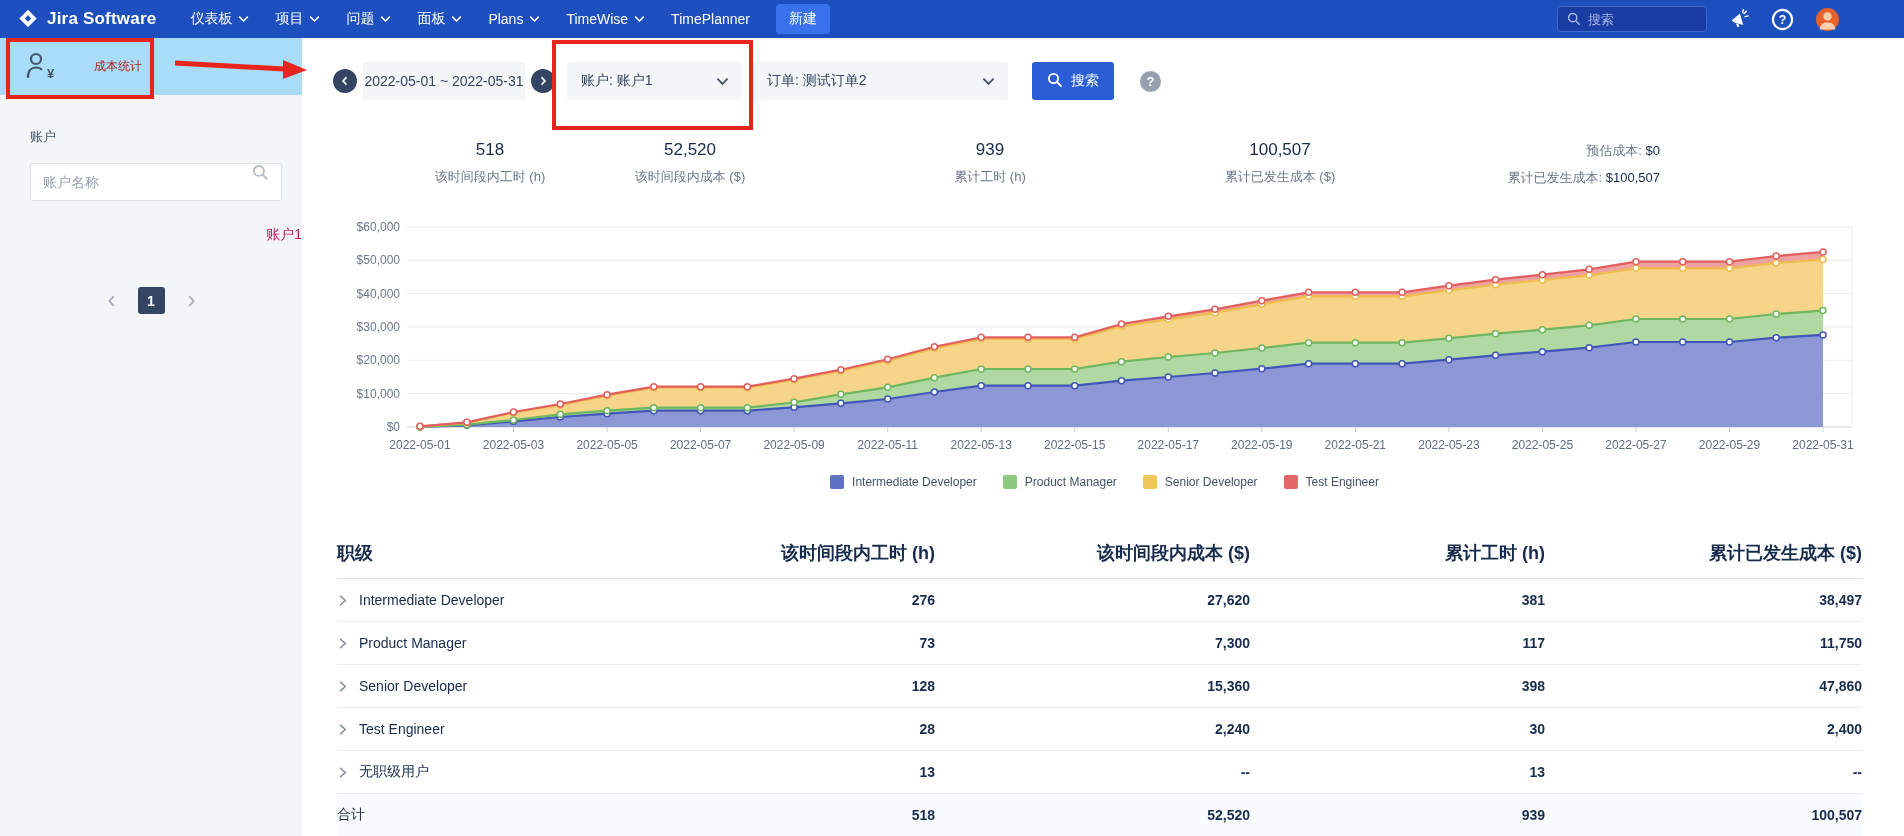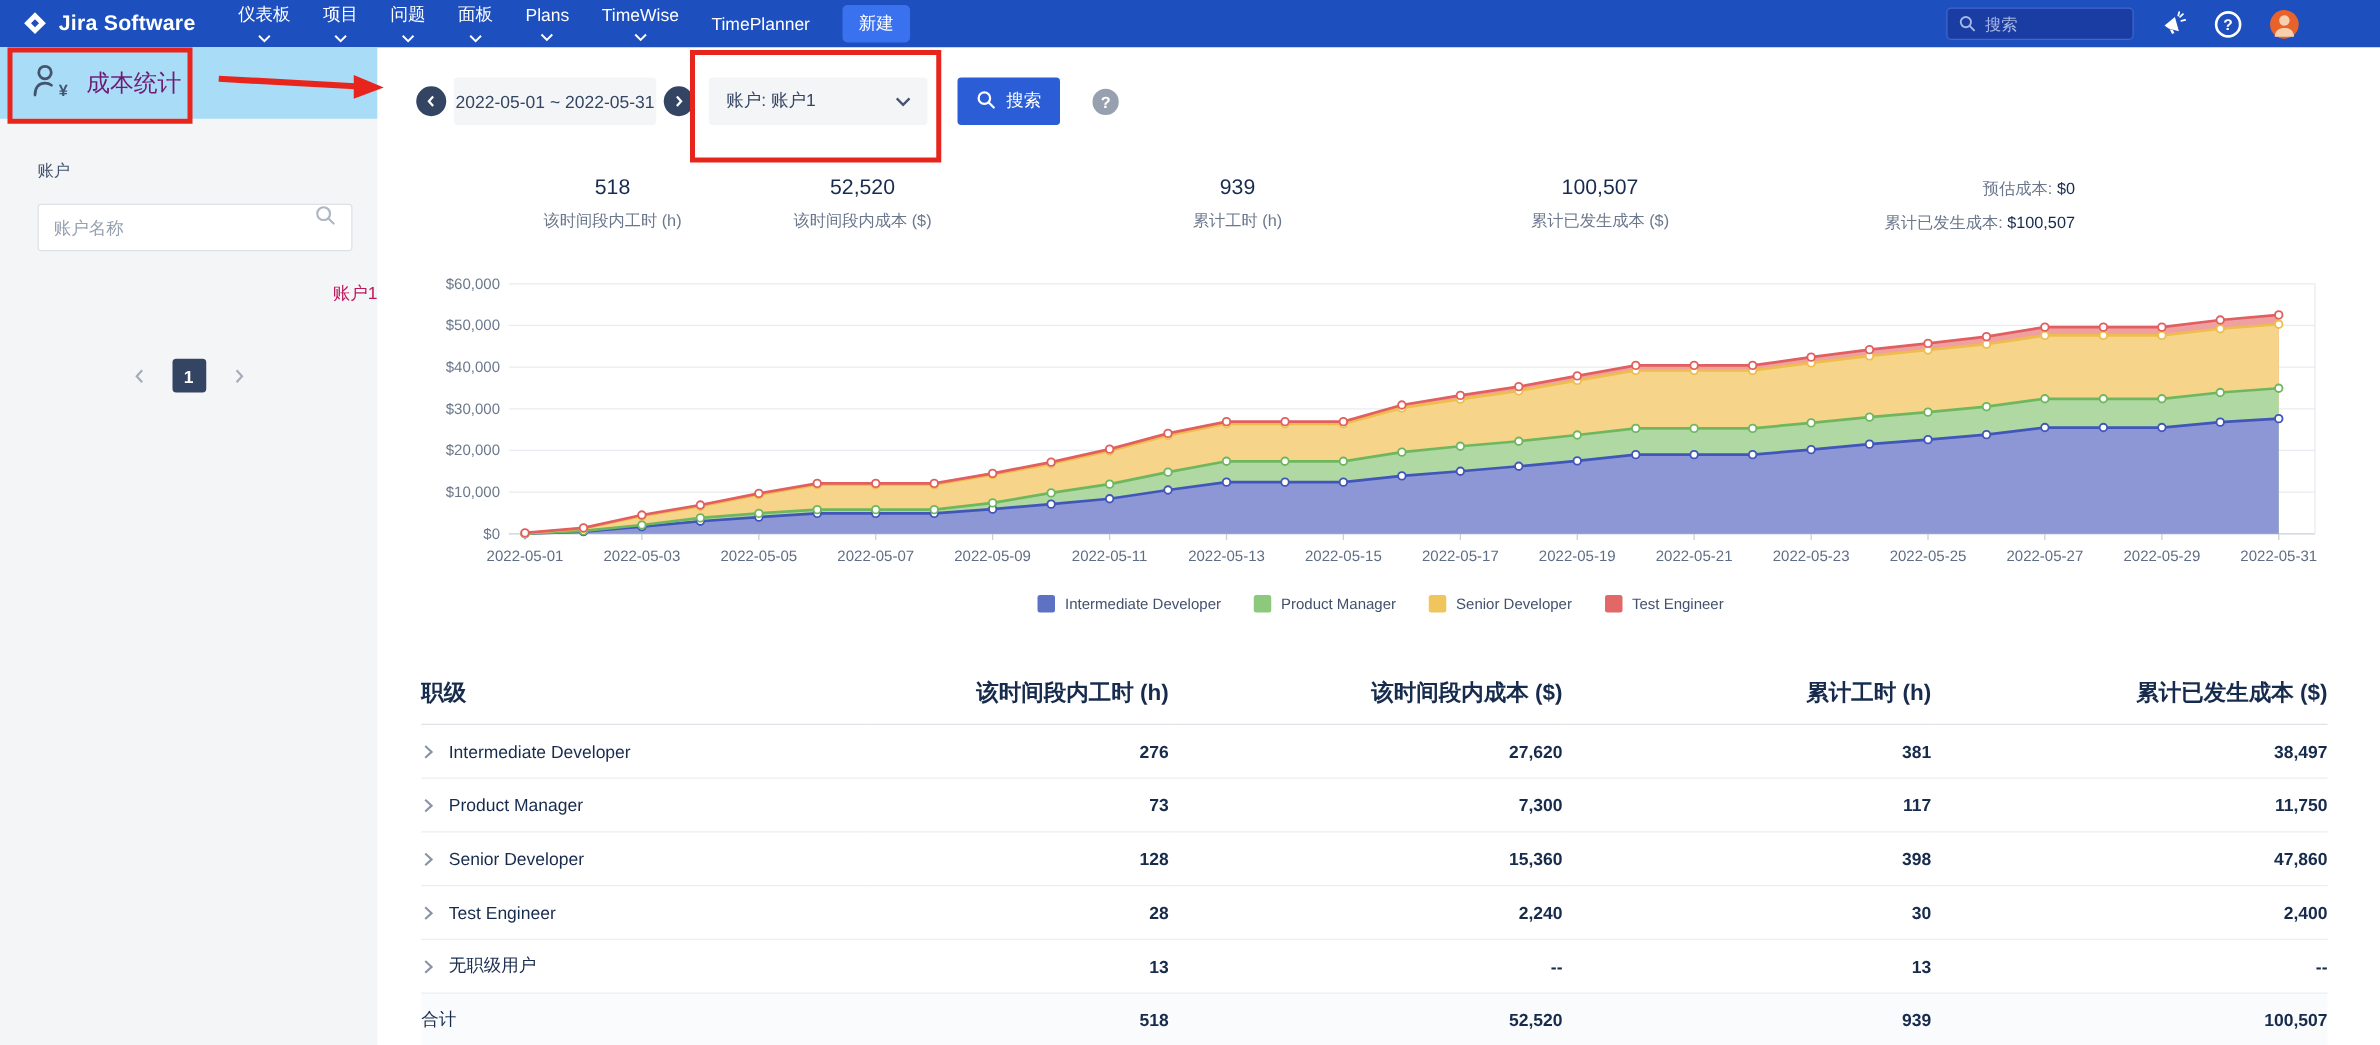--- a/index.html
+++ b/index.html
@@ -6,37 +6,37 @@
   html,body { width:1904px; height:836px; overflow:hidden; background:#fff;
               font-family:"Liberation Sans", sans-serif; }
 
   
   .navbar { height:38px; background:#1d4fbe; display:flex; align-items:center;
             padding:0 0 0 17px; color:#fff; }
   .logo { display:flex; align-items:center; gap:8px; margin-right:34px; }
   .logo-text { font-size:17px; font-weight:600; letter-spacing:.2px; }
   .nav-menus { display:flex; align-items:center; gap:26px; }
   .nav-menu-item { display:flex; align-items:center; gap:6px; font-size:14px;
-                   font-weight:500; cursor:pointer; white-space:nowrap;flex-direction:column; }
+                   font-weight:500; cursor:pointer; white-space:nowrap; }
   .create-btn { margin-left:26px; background:#3a71ee; border:none; color:#fff;
                 font-size:14px; font-weight:500; padding:6px 13px; border-radius:4px; cursor:pointer; }
   .nav-right { margin-left:auto; display:flex; align-items:center; gap:21px; padding-right:64px; }
   .nav-search { width:150px; height:26px; background:#1a3da3; border:1px solid #4166cc;
                 border-radius:4px; display:flex; align-items:center; gap:7px; padding:0 9px; }
   .nav-search input { background:transparent; border:none; outline:none; color:#cdd6f3;
                       font-size:13px; width:110px; font-family:inherit; }
   .nav-search input::placeholder { color:#aab8e8; }
   .nav-icon { display:flex; align-items:center; cursor:pointer; }
 
   
   .layout { display:flex; height:798px; }
   .sidebar { width:302px; flex-shrink:0; background:#f4f5f7; }
   .sidebar-header { height:57px; background:#a9dcf6; display:flex; align-items:center;
                     gap:13px; padding-left:24px; }
-  .sidebar-title { font-size:19px; color:#701a75; }
+  .sidebar-title { font-size:12px; color:#b91c1c;margin-left:25px; }
   .account-label { margin:33px 0 0 30px; font-size:13px; color:#42526e; }
   .account-search { margin:17px 20px 0 30px; height:38px; background:#fff;
                     border:1px solid #dfe1e6; border-radius:3px; display:flex;
                     padding:0 12px; }
   .account-search input { border:none; outline:none; flex:1; font-size:14px;
                           color:#172b4d; font-family:inherit; }
   .account-search input::placeholder { color:#97a0af; }
   .account-item { margin:25px 0 0 30px; font-size:14px; color:#be185d; cursor:pointer;text-align:right; }
   .sidebar-pagination { margin-top:43px; display:flex; align-items:center;
                         justify-content:center; gap:19px; }
@@ -254,20 +254,28 @@
           </svg>
       </span>
       <div class="date-box">2022-05-01 ~ 2022-05-31</div>
       <span class="circle-btn next-btn">
         <svg width="12" height="12" viewBox="0 0 16 16">
             <polyline points="6,3 10.5,8 6,13" fill="none" stroke="#fff" stroke-width="2.4"></polyline>
           </svg>
       </span>
       <div class="dropdown dd-account">
         <span>账户: 账户1</span>
+        <span>
+          <svg width="13" height="9" viewBox="0 0 14 9">
+              <polyline points="1.5,1.5 7,7 12.5,1.5" fill="none" stroke="#44546f" stroke-width="2"></polyline>
+            </svg>
+        </span>
+      </div>
+      <div class="dropdown dd-order">
+        <span>订单: 测试订单2</span>
         <span>
           <svg width="13" height="9" viewBox="0 0 14 9">
               <polyline points="1.5,1.5 7,7 12.5,1.5" fill="none" stroke="#44546f" stroke-width="2"></polyline>
             </svg>
         </span>
       </div>
       <button class="search-btn">
         <span>
           <svg width="16" height="16" viewBox="0 0 16 16">
               <circle cx="6.5" cy="6.5" r="4.6" fill="none" stroke="#fff" stroke-width="1.8"></circle>

